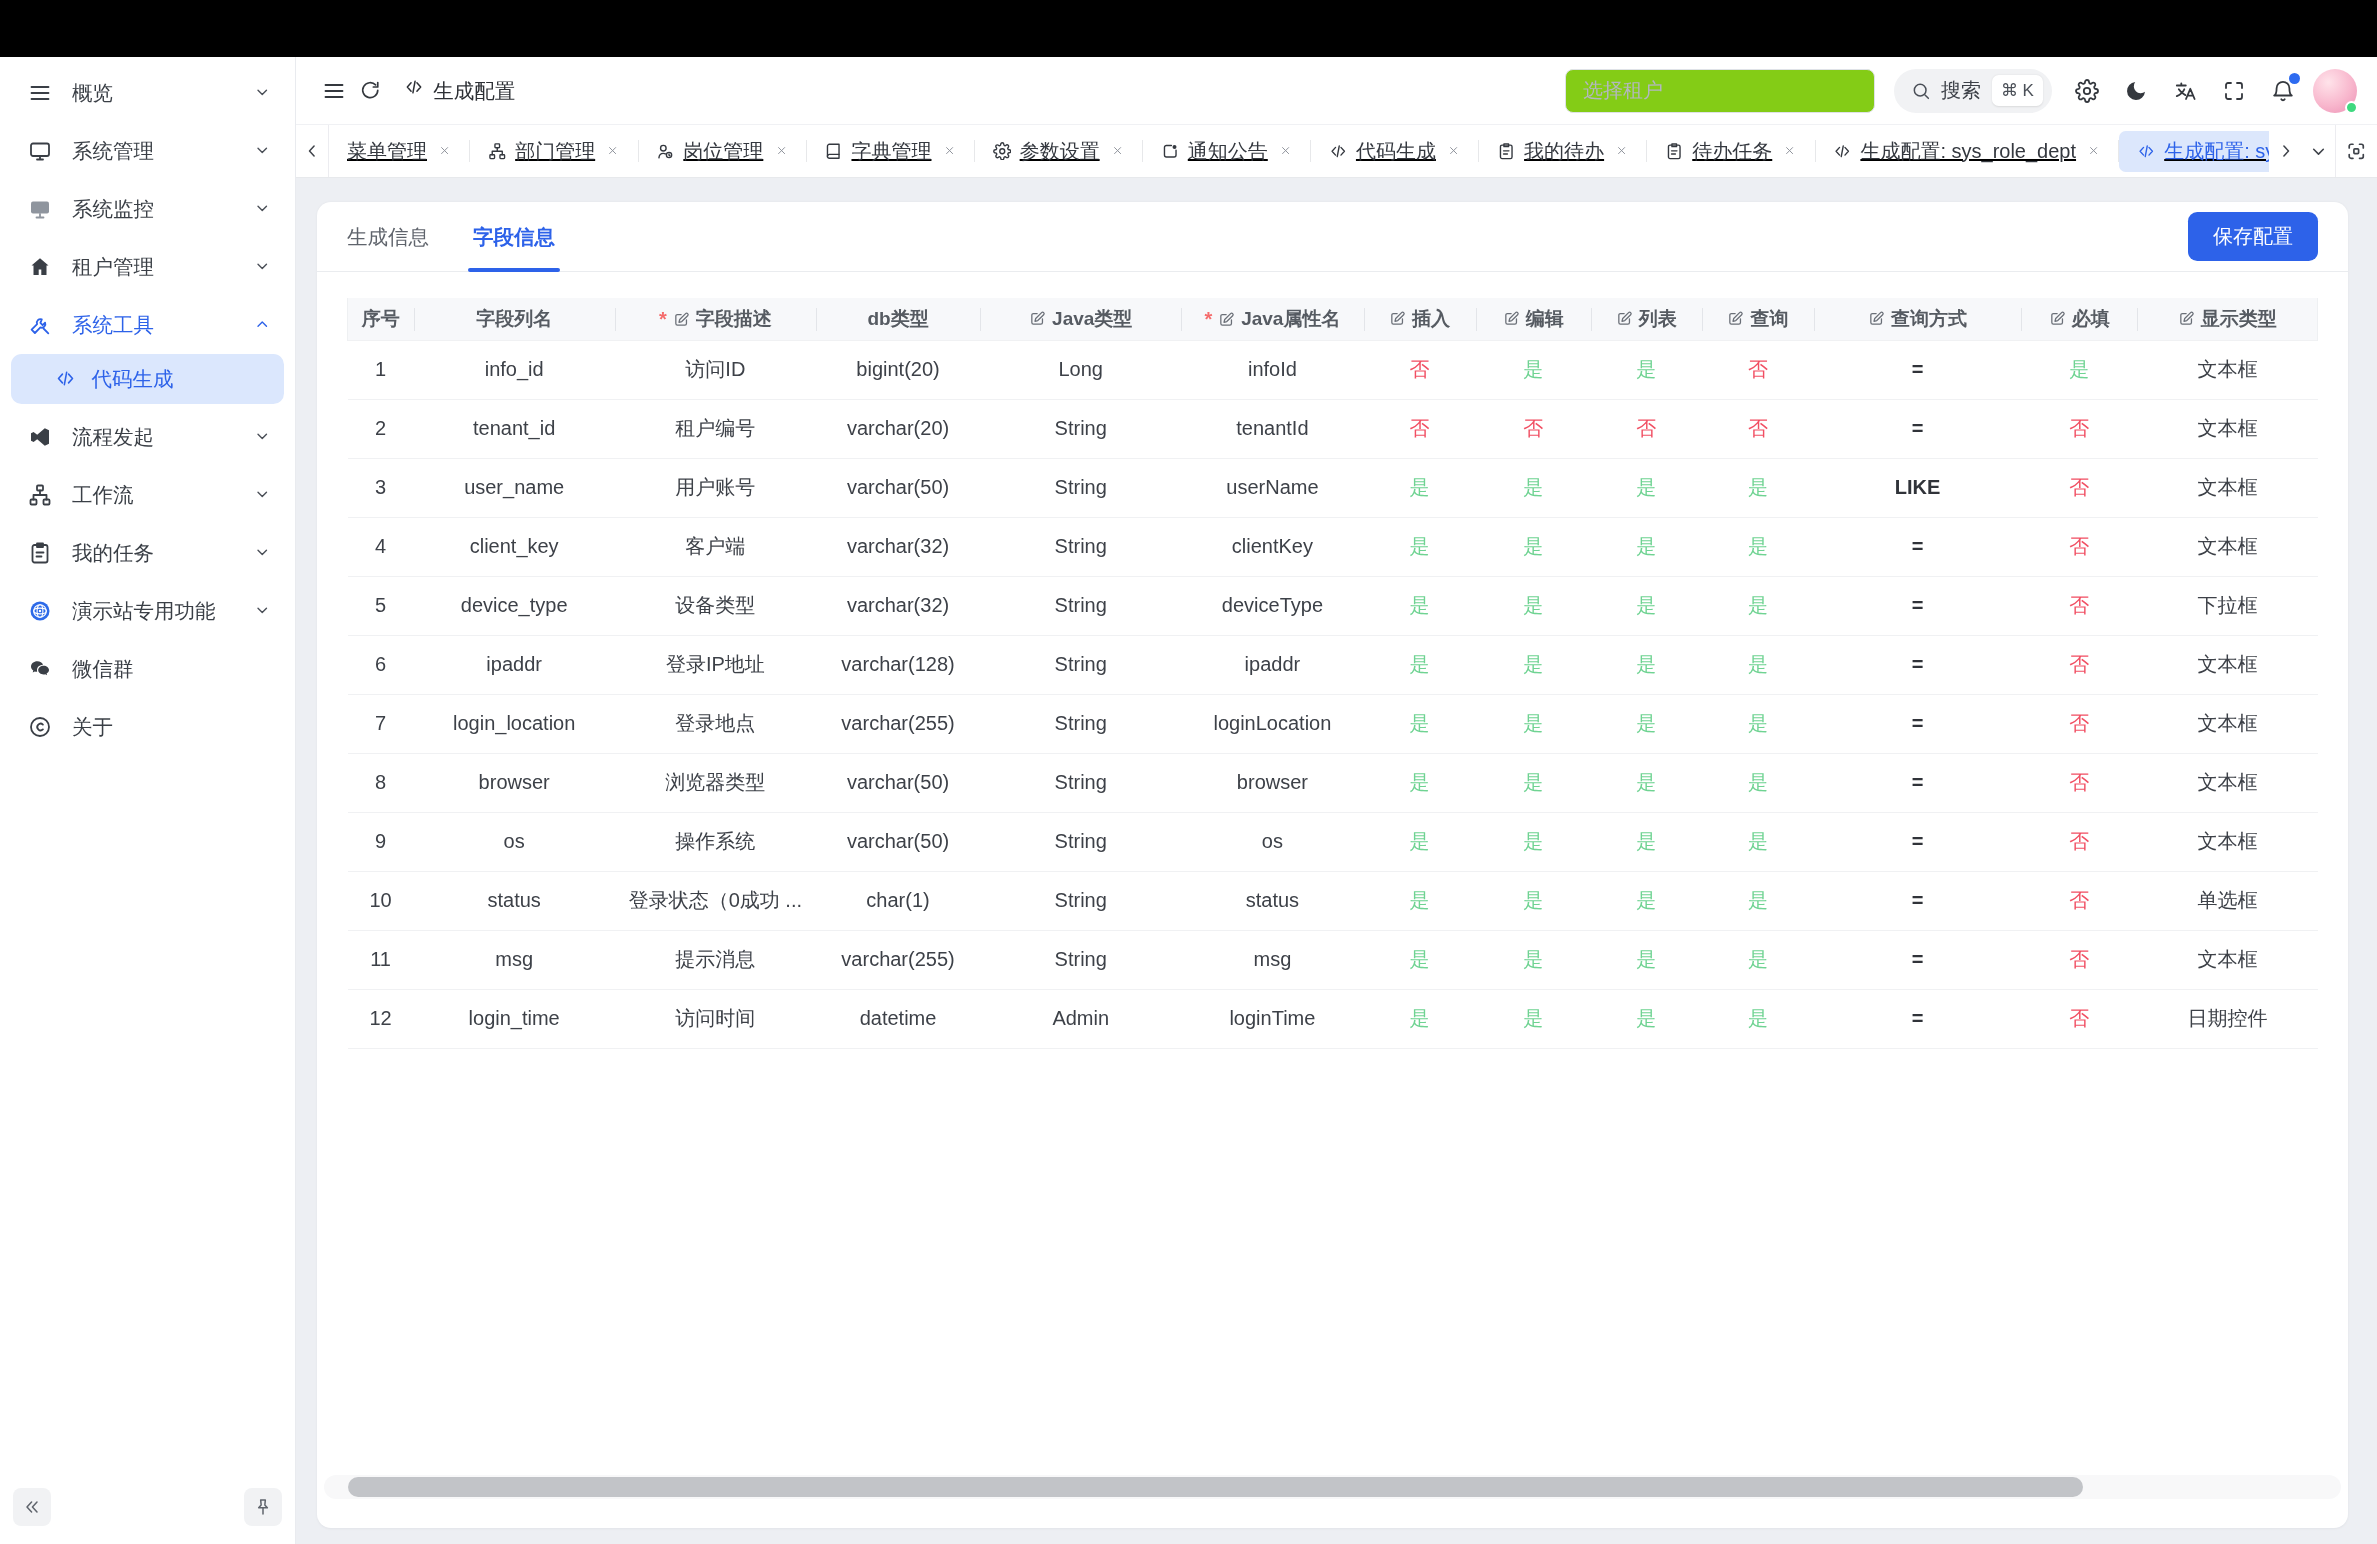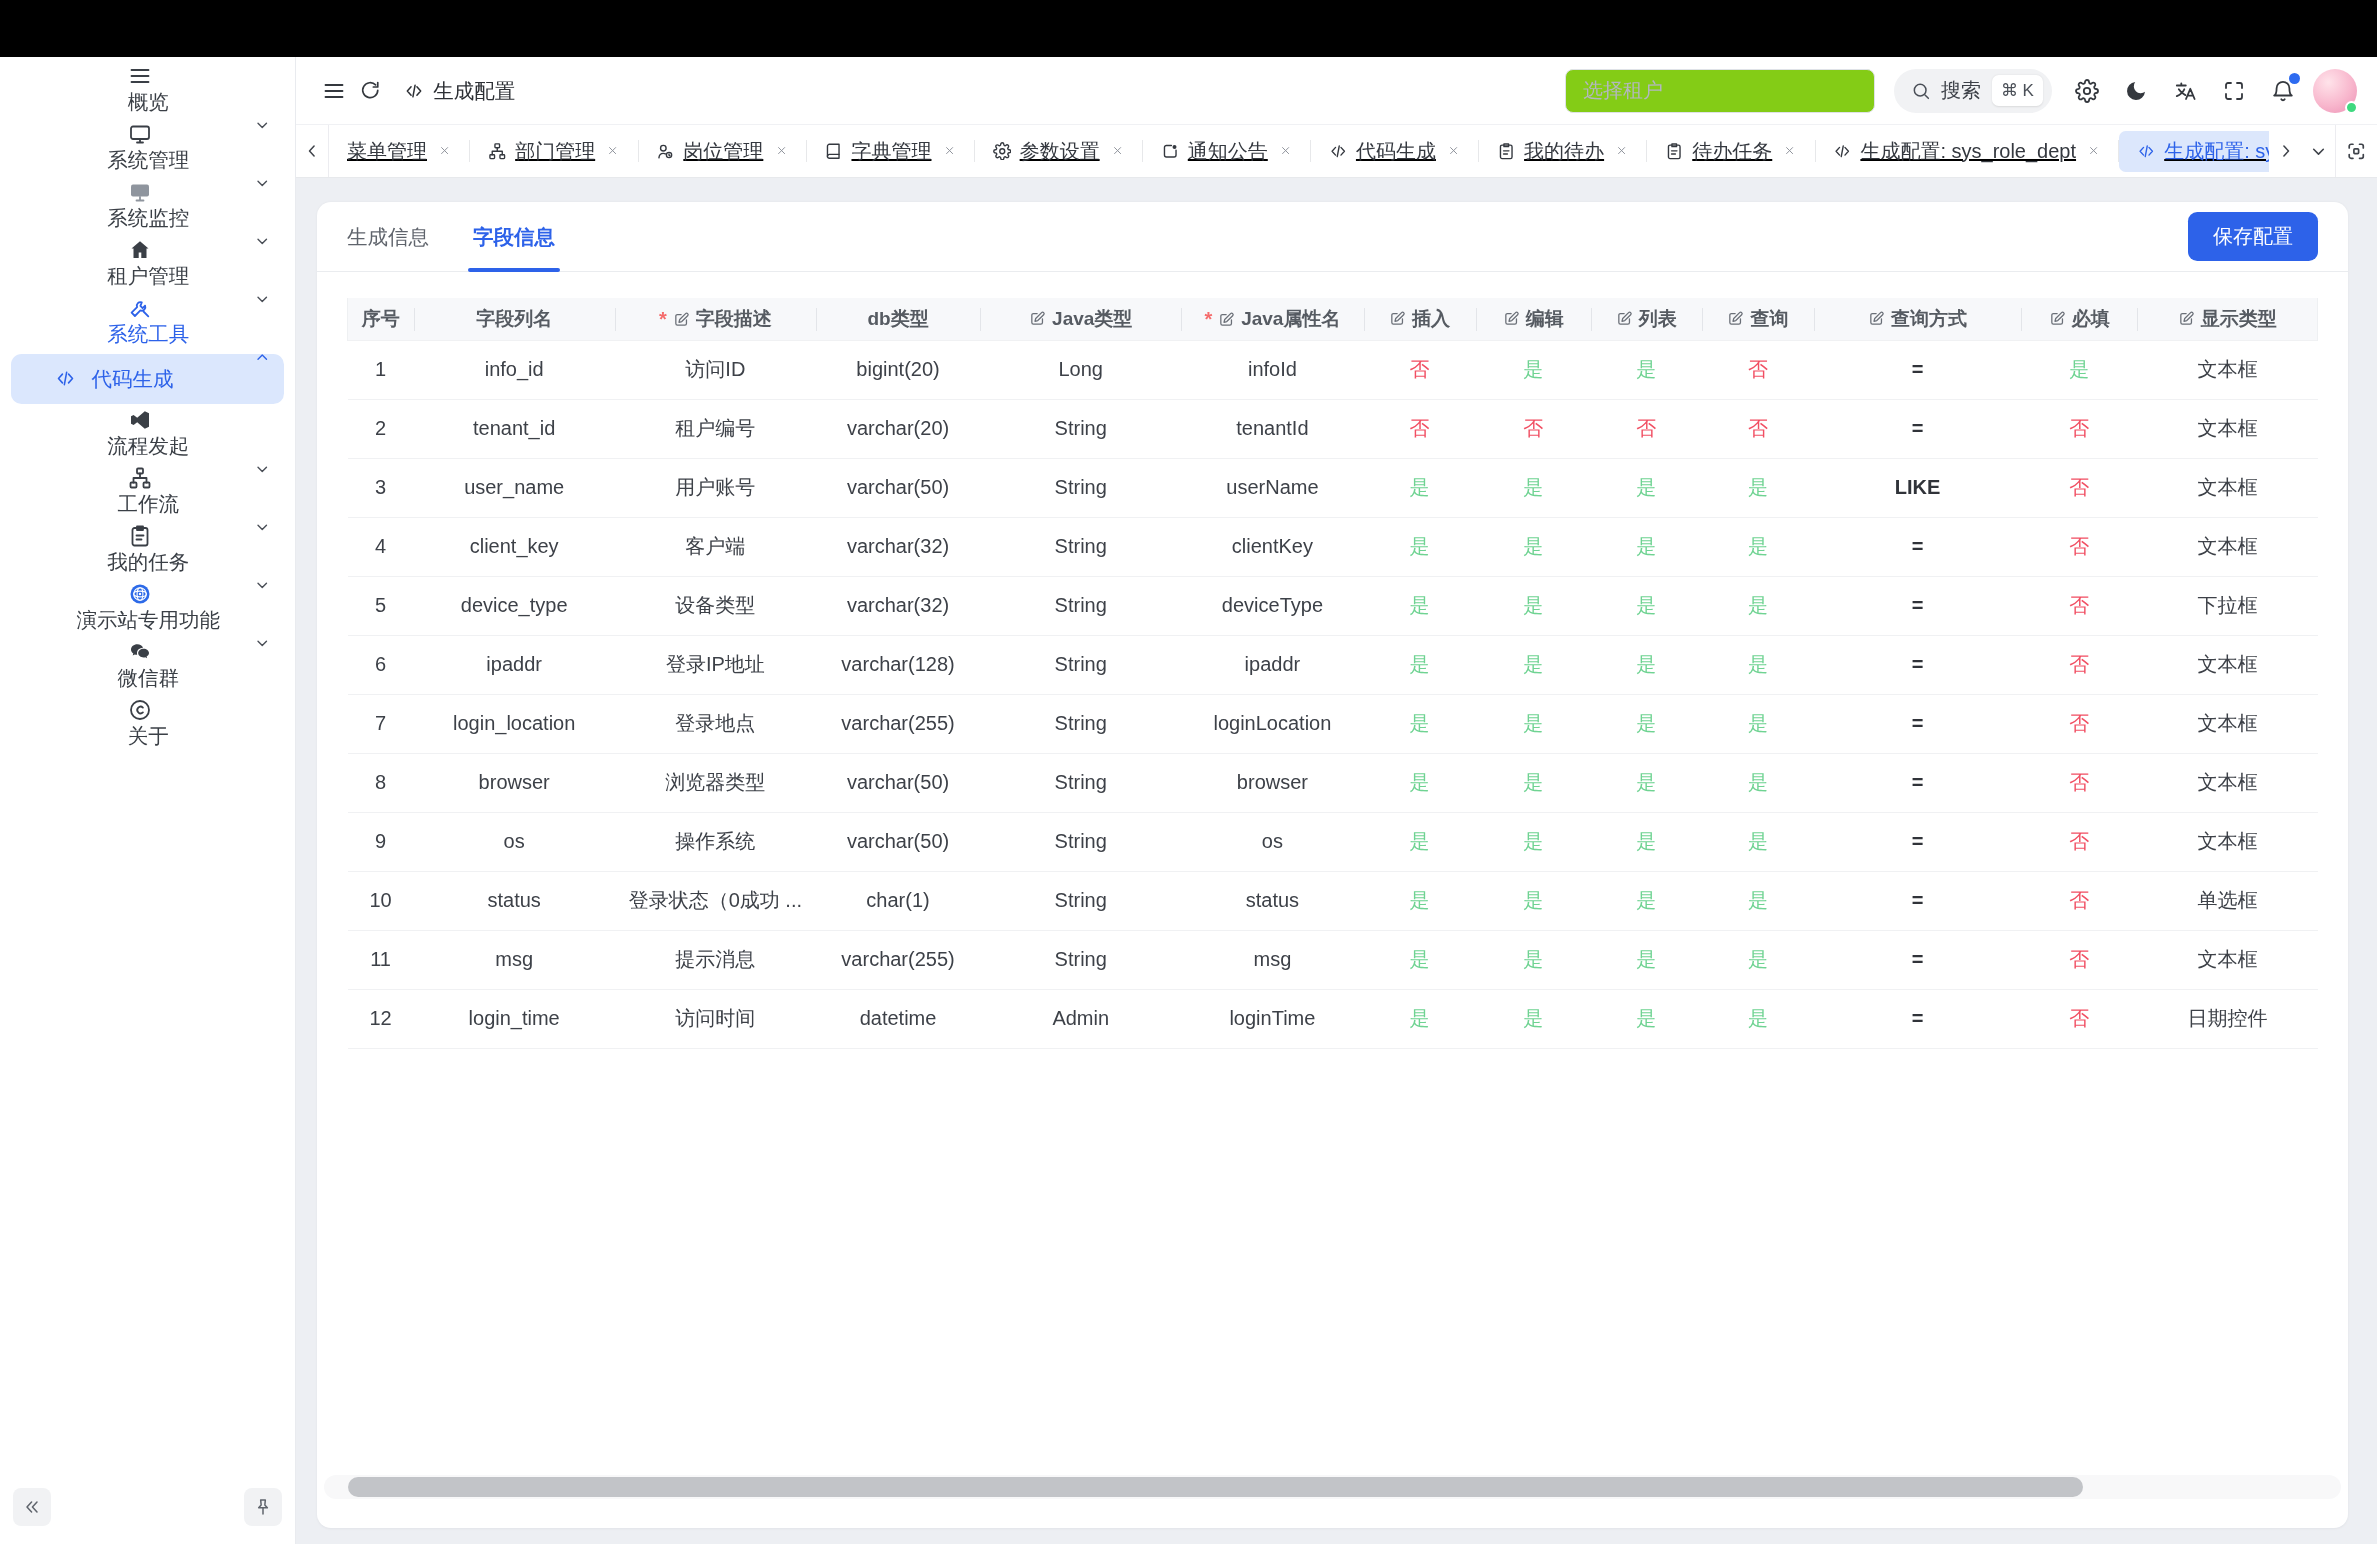--- a/index.html
+++ b/index.html
@@ -11,35 +11,35 @@
 
   
   .sidebar{width:296px;min-width:296px;background:#fff;border-right:0.7px solid #e9ebef;display:flex;flex-direction:column;}
   .logo{height:69px;display:flex;align-items:center;gap:14.5px;padding-left:20px;}
   .logo-mark{position:relative;width:33px;height:33px;}
   .logo-mark i{position:absolute;display:block;border-radius:6px;}
   .logo-mark .p1{width:20px;height:28px;left:1.3px;top:0;background:linear-gradient(160deg,#b06cf7,#7d6cf0);transform:rotate(40deg);}
   .logo-mark .p2{width:20px;height:20px;right:0;bottom:0;background:linear-gradient(160deg,#4db5f5,#52c8f7);transform:rotate(40deg);}
   .logo-text{font-size:25px;font-weight:700;color:#23262b;}
   .menu{flex:1;padding:6.6px 10.6px 0;overflow:hidden;}
-  .mi{height:58px;display:flex;align-items:center;padding:0 13.2px 0 14.5px;border-radius:10.6px;color:#3a3f46;font-size:20.5px;cursor:pointer;flex-direction:column;}
+  .mi{height:58px;display:flex;align-items:center;padding:0 13.2px 0 14.5px;border-radius:10.6px;color:#3a3f46;font-size:20.5px;cursor:pointer;}
   .mi .ic{width:30px;display:flex;justify-content:center;margin-right:17px;}
   .mi .chev{margin-left:auto;color:#4a4f57;display:flex;}
   .mi.primary, .mi.primary .chev{color:#2d62e9;}
   .mi .gray{color:#8f959e;}
   .sub{height:50px;margin:0 0 4px;border-radius:10.6px;display:flex;align-items:center;padding-left:44px;font-size:20.5px;color:#2d62e9;background:#dbe7fd;cursor:pointer;}
   .sub .ic{display:flex;margin-right:16px;}
   .side-foot{display:flex;justify-content:space-between;padding:0 13.2px 18.5px;}
   .sfbtn{width:38px;height:38px;border-radius:8px;background:#f1f2f4;border:none;display:flex;align-items:center;justify-content:center;color:#5f646c;cursor:pointer;}
 
   
   .main{flex:1;display:flex;flex-direction:column;min-width:0;}
   .header{height:67px;background:#fff;display:flex;align-items:center;padding:0 20px;}
   .hbtn{width:36px;height:36px;display:flex;align-items:center;justify-content:center;background:none;border:none;color:#34383e;cursor:pointer;}
-  .crumb{display:flex;align-items:center;gap:9.2px;margin-left:16px;font-size:20.5px;color:#2c2f34;}
+  .crumb{display:flex;align-items:flex-start;gap:9.2px;margin-left:16px;font-size:20.5px;color:#2c2f34;}
   .crumb .ic{display:flex;color:#2c2f34;}
   .hspacer{flex:1;}
   .tenant-input{width:310px;height:44px;border:1.3px solid #dfe2e7;border-radius:8px;font-size:20px;padding:0 17px;color:#333;outline:none;font-family:inherit;background:#84cc16;}
   .tenant-input::placeholder{color:#b3b7bf;}
   .searchpill{height:44px;display:flex;align-items:center;gap:10.6px;background:#f1f2f4;border:none;border-radius:26.4px;padding:0 9.2px 0 17px;margin-left:18.5px;color:#3c4047;font-size:20px;cursor:pointer;font-family:inherit;}
   .searchpill .ic{display:flex;color:#4a4f57;}
   .kbd{background:#fff;border-radius:6.6px;padding:5.3px 9.2px;font-size:17px;color:#4b5058;box-shadow:0 0.7px 2px rgba(0,0,0,.10);}
   .hicons{display:flex;align-items:center;gap:8px;margin-left:14.5px;}
   .hib{position:relative;width:41px;height:41px;display:flex;align-items:center;justify-content:center;background:none;border:none;color:#34383e;cursor:pointer;}
   .hib .dot{position:absolute;top:2.6px;right:4px;width:11.2px;height:11.2px;border-radius:50%;background:#2e6bf0;}

